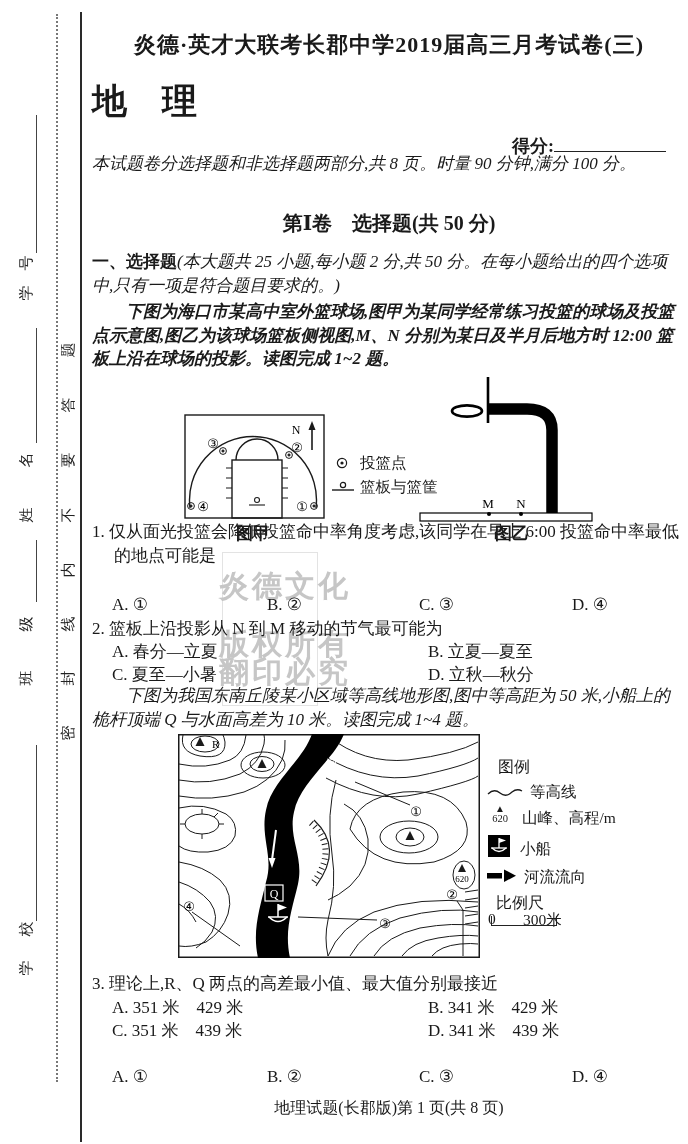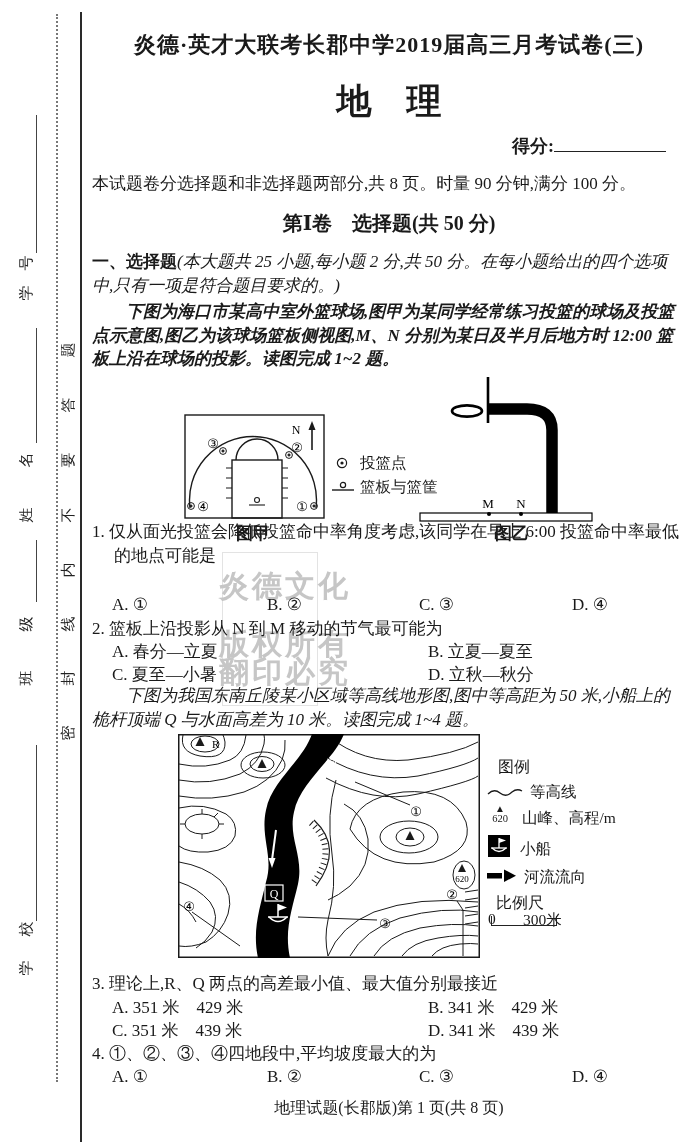--- a/index.html
+++ b/index.html
@@ -7,25 +7,25 @@
         font-family:"Liberation Serif","DejaVu Serif",serif;color:#1a1a1a;}
   .abs{position:absolute;}
   
   .dotline{position:absolute;left:56px;top:14px;height:1068px;width:0;border-left:2px dotted #777;}
   .solidline{position:absolute;left:80px;top:12px;height:1130px;width:1.5px;background:#2a2a2a;}
   .vchar{position:absolute;width:20px;height:20px;line-height:20px;text-align:center;
          font-size:15px;transform:rotate(-90deg);color:#222;}
   .vline{position:absolute;left:36px;width:1px;background:#444;}
   
   .title{left:92px;top:30px;width:594px;text-align:center;font-size:22px;font-weight:bold;letter-spacing:1px;}
-  .subject{left:92px;top:78px;width:594px;text-align:center;font-size:35px;font-weight:bold;}
+  .subject{left:92px;top:78px;width:594px;text-align:left;font-size:35px;font-weight:bold;}
   .score{left:512px;top:133px;font-size:18px;font-weight:bold;}
   .scoreline{display:inline-block;width:112px;border-bottom:1.5px solid #222;height:18px;}
   .body-txt{font-size:17px;line-height:23.5px;}
-  .intro{left:92px;top:172px;width:594px;}
+  .intro{left:92px;top:152px;width:594px;font-style:italic;}
   .part-title{left:92px;top:210px;width:594px;text-align:center;font-size:20px;font-weight:bold;}
   .kai{font-style:italic;}
   .sechead{left:92px;top:250px;width:594px;}
   .passage{left:92px;top:300px;width:594px;text-indent:2em;font-weight:bold;}
   .passage2{left:92px;top:684px;width:594px;text-indent:2em;}
   .q{width:594px;padding-left:22px;text-indent:-22px;box-sizing:border-box;}
   .opt{position:absolute;font-size:17px;}
   .caption{position:absolute;font-size:17px;font-weight:bold;}
   .legend-label{position:absolute;font-size:15.5px;}
   .footer{left:92px;top:1098px;width:594px;text-align:center;font-size:16px;}
@@ -260,20 +260,19 @@
   <div class="legend-label content" style="left:488px;top:910px">0</div>
   <div class="legend-label content" style="left:523px;top:910px">300米</div>
   <div class="scalebar content"></div>
 
   <div class="abs q body-txt content" style="left:92px;top:972px">3. 理论上,R、Q 两点的高差最小值、最大值分别最接近</div>
   <span class="opt content" style="left:112px;top:996px">A. 351 米　429 米</span>
   <span class="opt content" style="left:428px;top:996px">B. 341 米　429 米</span>
   <span class="opt content" style="left:112px;top:1019px">C. 351 米　439 米</span>
   <span class="opt content" style="left:428px;top:1019px">D. 341 米　439 米</span>
 
-  <div class="abs q body-txt content" style="left:92px;top:1042px">4. ①、②、③、④四地段中,平均坡度最大的为</div>
   <span class="opt content" style="left:112px;top:1066px">A. ①</span>
   <span class="opt content" style="left:267px;top:1066px">B. ②</span>
   <span class="opt content" style="left:419px;top:1066px">C. ③</span>
   <span class="opt content" style="left:572px;top:1066px">D. ④</span>
 
   <div class="abs footer content">地理试题(长郡版)第 1 页(共 8 页)</div>
 </div>
 
 </body></html>

